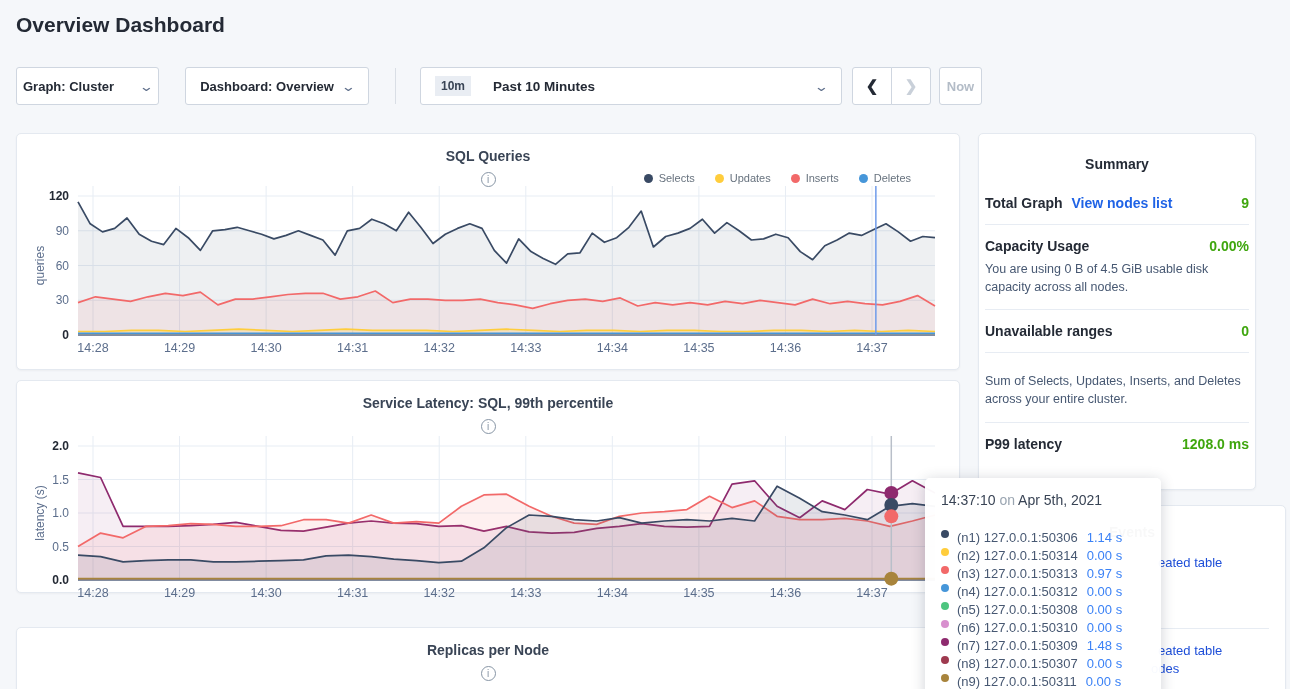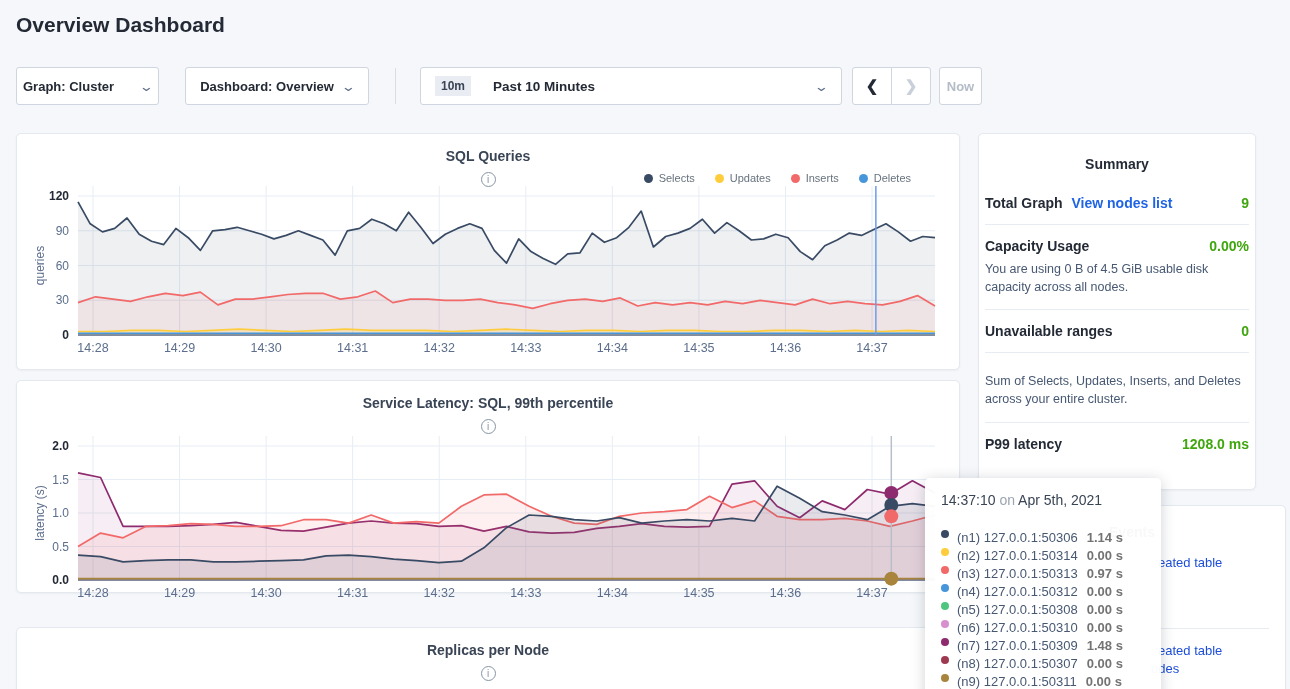--- a/index.html
+++ b/index.html
@@ -60,21 +60,21 @@
   .event-frag.f3{left:172px;top:154px;}
   .event-divider{position:absolute;left:16px;right:16px;top:122px;height:1px;background:#e7ecf3;}
 
   
   .tooltip{position:absolute;left:925px;top:478px;width:236px;background:rgba(255,255,255,0.97);
            border-radius:5px;box-shadow:0 2px 14px rgba(40,50,70,0.22);padding:12px 14px;z-index:50;box-sizing:border-box;}
   .tt-head{font-size:14px;color:#394455;margin:2px 0 22px 2px;}
   .tt-head .tt-on{color:#9aa5b1;}
   .tt-row{display:flex;height:18px;font-size:13px;color:#475872;white-space:nowrap;}
   .tt-row .dot{width:8px;height:8px;border-radius:50%;margin:0 8px 0 2px;flex:none;}
-  .tt-row .tt-val{font-weight:700;color:#737373;margin-left:9px;}
+  .tt-row .tt-val{font-weight:400;color:#3b82f6;margin-left:9px;}
 </style>
 </head>
 <body>
 
 <div class="page">
 
   <div class="page-title">Overview Dashboard</div>
 
   <div class="controls">
     <button class="btn dd-graph">

